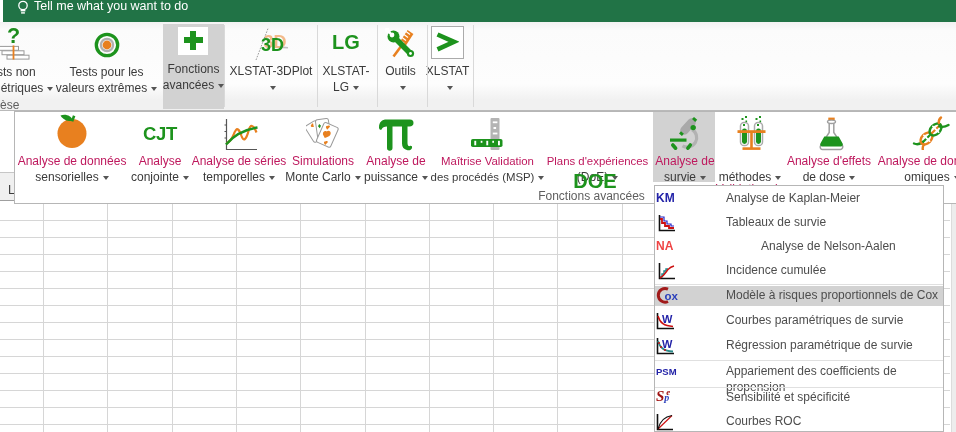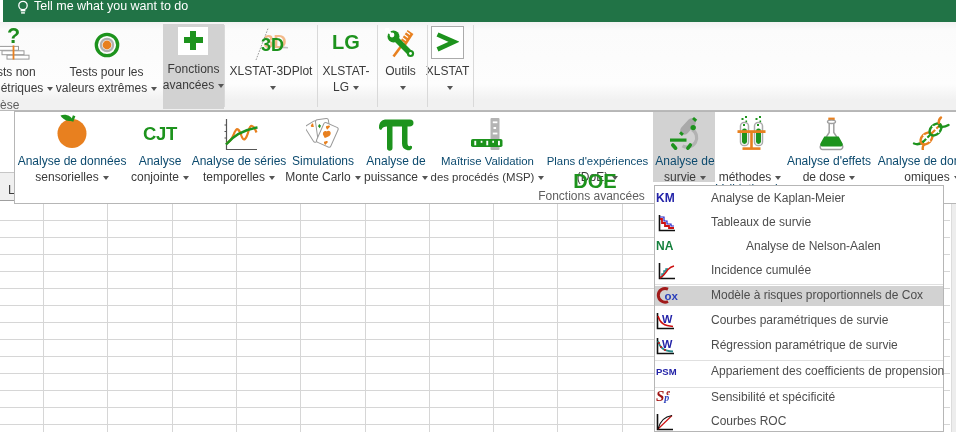--- a/index.html
+++ b/index.html
@@ -124,21 +124,21 @@
 <div class="rl" style="top:407px;width:950px;"></div>
 <div class="rl" style="top:424px;width:950px;"></div>
 
 <div class="abs" style="left:950.5px;top:203px;width:4px;bottom:0;background:#ededed;border-left:1px solid #dcdcdc;"></div>
 
 <div class="abs" style="left:14px;top:110.5px;width:946px;height:93.5px;background:#fff;border:1px solid #b6b6b6;border-right:none;box-sizing:border-box;z-index:5;"></div>
 <div class="abs" style="left:653px;top:112px;width:62px;height:70px;background:#d2d2d2;z-index:6;"></div>
 <div class="abs" style="left:440px;top:189px;width:303px;height:14px;z-index:6;text-align:center;font-size:12px;color:#5f5f5f;">Fonctions avancées</div>
 
 <style>
- .p1{position:absolute;top:154px;height:14px;line-height:14px;text-align:center;font-size:12px;color:#0c4a6e;z-index:6;}
+ .p1{position:absolute;top:154px;height:14px;line-height:14px;text-align:center;font-size:12px;color:#be185d;z-index:6;}
  .p2{position:absolute;top:170px;height:14px;line-height:14px;text-align:center;font-size:12px;color:#3a3a3a;z-index:6;}
  .pi{position:absolute;z-index:6;}
  .gt{font-weight:bold;color:#1d931d;position:absolute;z-index:6;text-align:center;}
 </style>
 <div class="p1" style="left:17px;width:110px;">Analyse de données</div>
 <div class="p2" style="left:17px;width:110px;">sensorielles<span class="arr"></span></div>
 <div class="p1" style="left:130px;width:60px;">Analyse</div>
 <div class="p2" style="left:130px;width:60px;">conjointe<span class="arr"></span></div>
 <div class="p1" style="left:189px;width:100px;">Analyse de séries</div>
 <div class="p2" style="left:189px;width:100px;">temporelles<span class="arr"></span></div>
@@ -251,21 +251,21 @@
    <line x1="16.2" y1="23.7" x2="19.7" y2="27.2"></line>
    <line x1="22.8" y1="12.3" x2="26.3" y2="15.8"></line>
    <line x1="25.2" y1="14.7" x2="28.7" y2="18.2"></line>
   </g>
  </g>
 </svg>
 
 <div class="abs" style="left:653.5px;top:185px;width:290px;height:247px;background:#fff;border:1px solid #b6b6b6;box-sizing:border-box;z-index:10;"></div>
 <div class="abs" style="left:654.5px;top:285.5px;width:288px;height:20px;background:#d2d2d2;z-index:11;"></div>
 <style>
- .mi{position:absolute;left:711px;height:16px;line-height:16px;font-size:12px;color:#4d4d4d;z-index:12;}
+ .mi{position:absolute;left:726px;height:16px;line-height:16px;font-size:12px;color:#4d4d4d;z-index:12;}
  .mic{position:absolute;z-index:12;}
  .msep{position:absolute;left:654.5px;width:288px;height:1px;background:#e0e0e0;z-index:12;}
 </style>
 <div class="mi" style="top:190px;">Analyse de Kaplan-Meier</div>
 <div class="mi" style="top:214px;">Tableaux de survie</div>
 <div class="mi" style="top:238px;margin-left:35px;">Analyse de Nelson-Aalen</div>
 <div class="mi" style="top:262px;">Incidence cumulée</div>
 <div class="mi" style="top:287px;">Modèle à risques proportionnels de Cox</div>
 <div class="mi" style="top:312px;">Courbes paramétriques de survie</div>
 <div class="mi" style="top:337px;">Régression paramétrique de survie</div>
@@ -275,21 +275,21 @@
 <div class="msep" style="top:284px;"></div>
 <div class="msep" style="top:360px;"></div>
 <div class="msep" style="top:387px;"></div>
 
 <div class="mic" style="left:656px;top:191px;font-size:12px;font-weight:bold;color:#2323a8;letter-spacing:0;">KM</div>
 <svg class="mic" style="left:658px;top:215px;" width="18" height="17" viewBox="0 0 18 17">
   <path d="M1.5,0 L1.5,15.5 L17,15.5" stroke="#111" stroke-width="1.6" fill="none"></path>
   <path d="M2,2 L6,2 L6,6 L9,6 L9,9 L13,9 L13,11 L16,11" stroke="#2323c8" stroke-width="1.2" fill="none"></path>
   <path d="M2,4 L4,4 L4,8 L7,8 L7,11 L11,11 L11,13 L16,13" stroke="#cc1111" stroke-width="1.8" fill="none"></path>
 </svg>
-<div class="mic" style="left:656px;top:239px;font-size:12px;font-weight:bold;color:#15803d;">NA</div>
+<div class="mic" style="left:656px;top:239px;font-size:12px;font-weight:bold;color:#ef4444;">NA</div>
 <svg class="mic" style="left:658px;top:263px;" width="18" height="17" viewBox="0 0 18 17">
   <path d="M1.5,0 L1.5,15.5 L17,15.5" stroke="#111" stroke-width="1.6" fill="none"></path>
   <path d="M2,14 L4,14 L4,11 L6,11 L6,8 L8,8 L8,6 L10,6" stroke="#1a8a8a" stroke-width="1.4" fill="none"></path>
   <path d="M2,15 C6,13 8,9 10,6.5 C12,4.5 14,3.5 16,3" stroke="#cc1111" stroke-width="1.4" fill="none"></path>
 </svg>
 <svg class="mic" style="left:656px;top:286px;" width="30" height="19" viewBox="0 0 30 19">
   <path d="M 12,3.2 A 6.8,6.8 0 1 0 12,15.5" fill="none" stroke="#a11b1b" stroke-width="3"></path>
   <text x="8.5" y="13.5" font-size="11.5" font-weight="bold" fill="#2a3fbb" font-family="Liberation Sans">ox</text>
 </svg>
 <svg class="mic" style="left:656px;top:313px;" width="19" height="17" viewBox="0 0 19 17">

